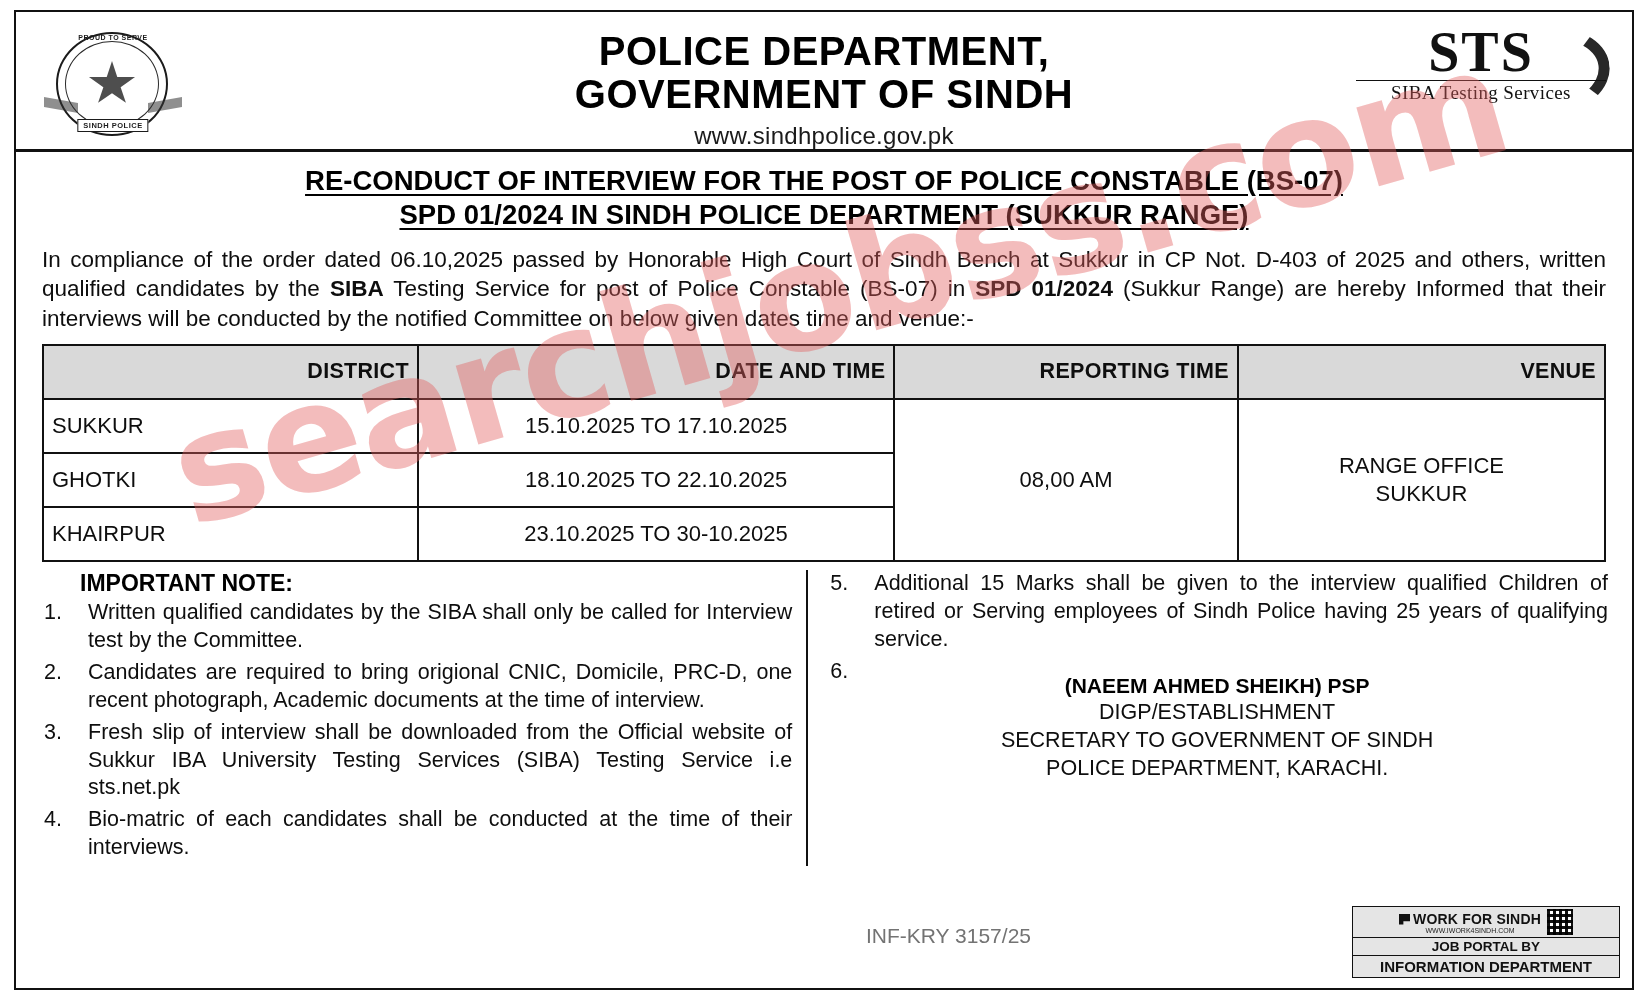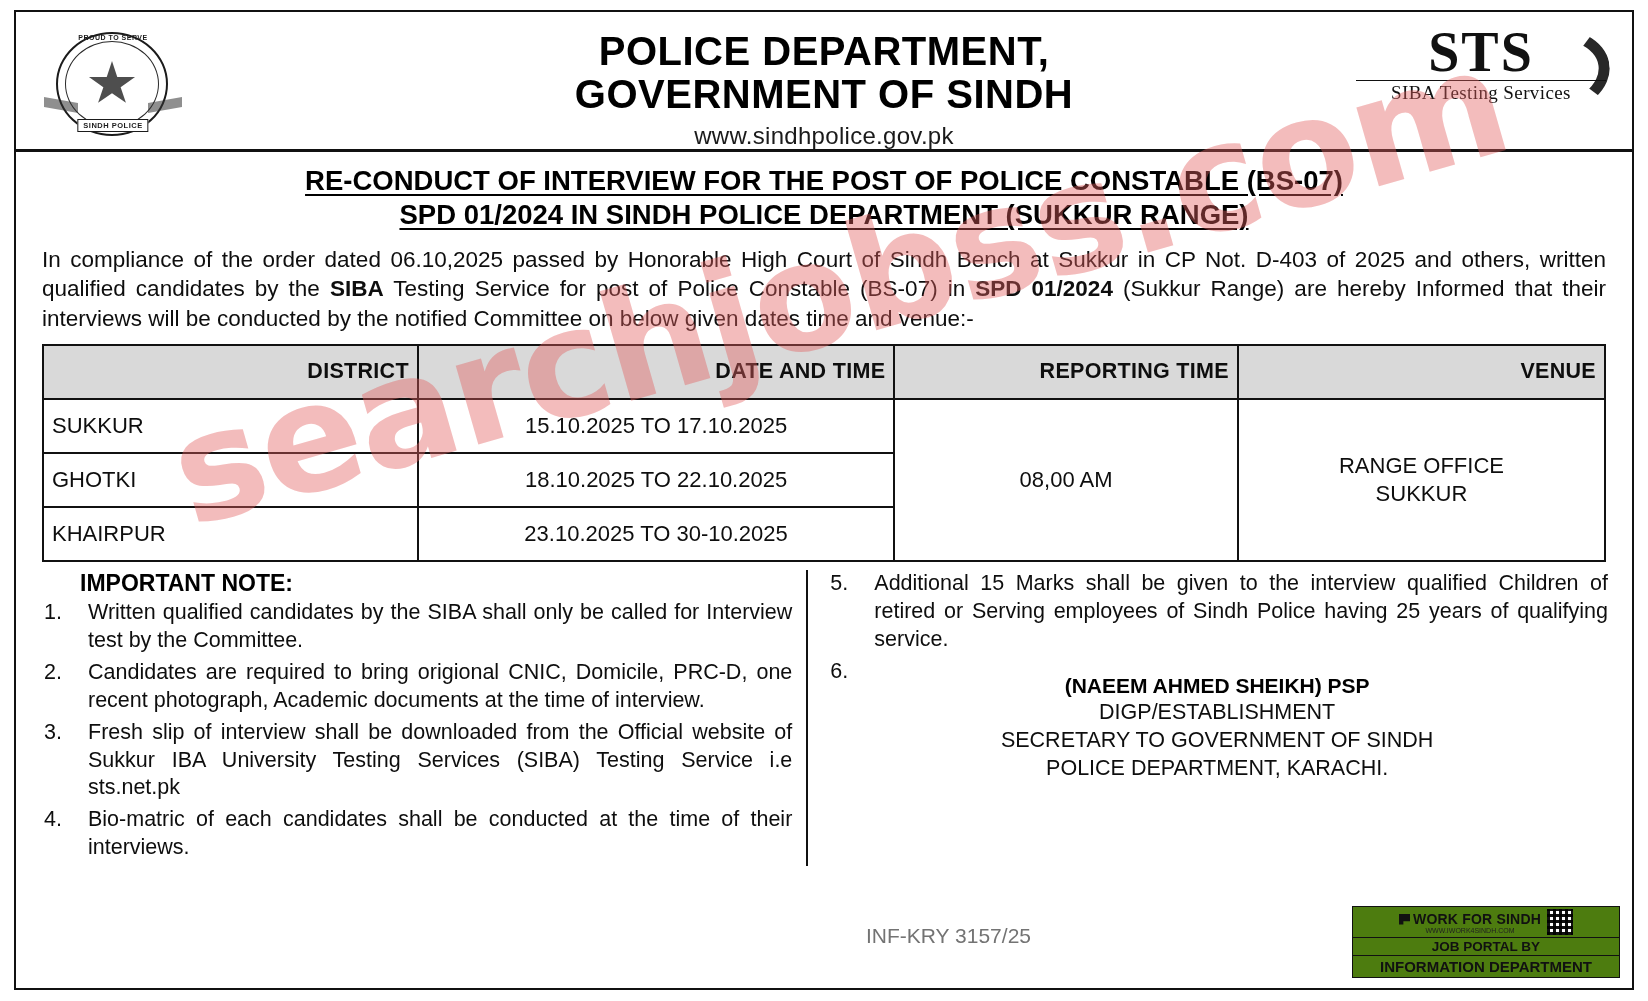--- a/index.html
+++ b/index.html
@@ -271,21 +271,21 @@
 
   
   .badge {
     position: absolute;
     right: 12px;
     bottom: 10px;
     width: 268px;
     border: 1px solid #111;
     box-sizing: border-box;
     text-align: center;
-    background: #4d7c0f;
+    background: #e5e5e5;
   }
   .badge .b1 {
     display: flex;
     align-items: center;
     justify-content: center;
     gap: 6px;
     border-bottom: 1px solid #111;
     padding: 2px 4px;
   }
   .badge .b1 .lbl {

